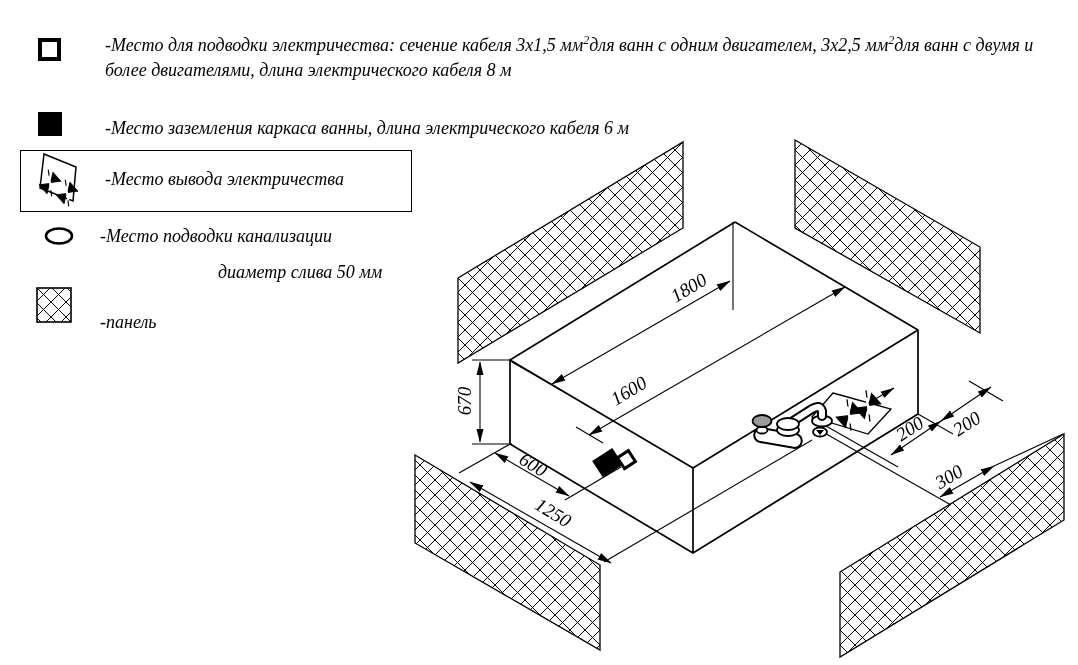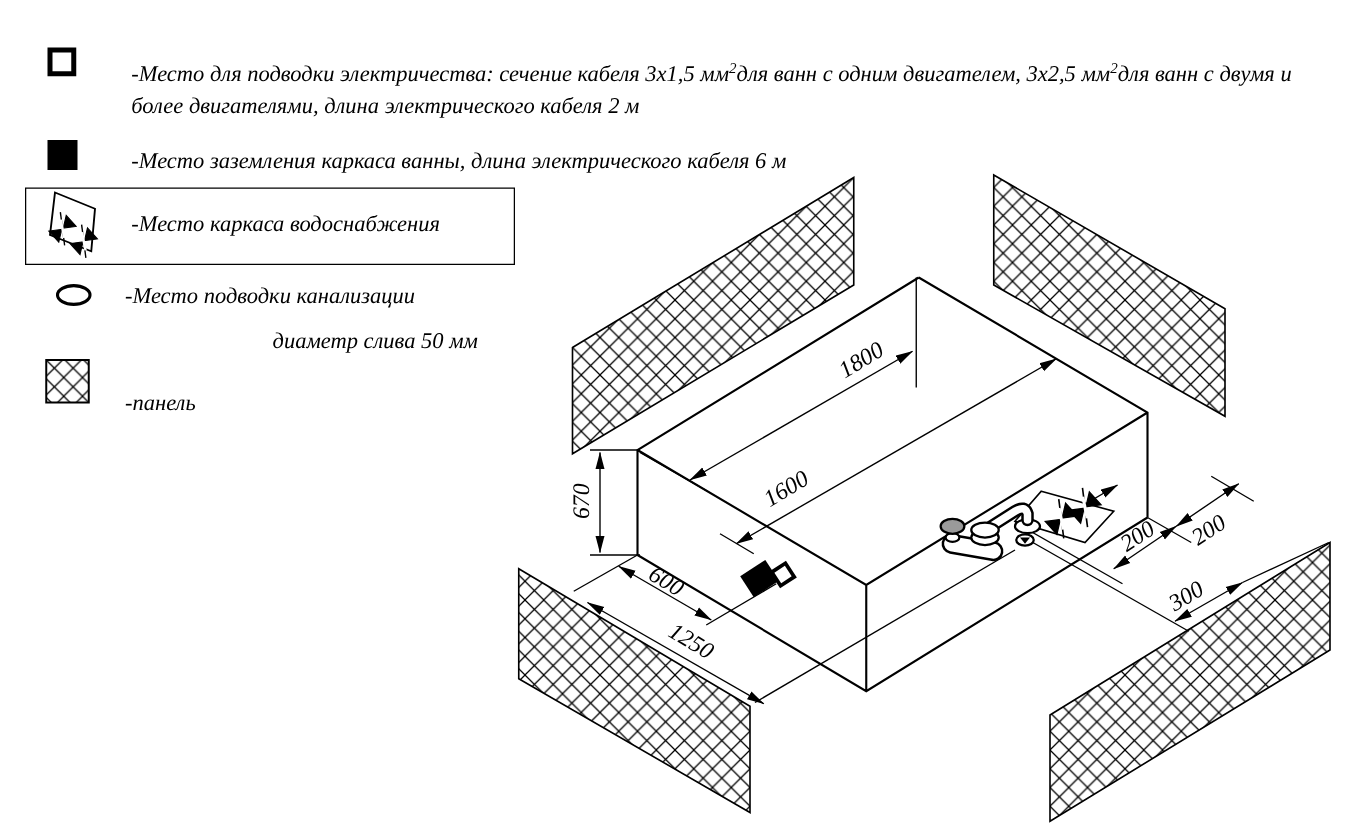--- a/index.html
+++ b/index.html
@@ -4,21 +4,21 @@
 <style>
   html,body{margin:0;padding:0;background:#fff;}
   #canvas{
     position:relative;width:1078px;height:665px;background:#ffffff;
     font-family:"Liberation Serif",serif;font-style:italic;color:#000;overflow:hidden;
   }
   .abs{position:absolute;}
   .legend-text{font-size:18px;line-height:25px;white-space:nowrap;}
   .legend-text sup{font-size:12px;font-style:italic;}
   #icon-electric{left:38px;top:38px;width:15px;height:15px;border:4px solid #000;background:#fff;}
-  #txt-electric{left:105px;top:42px;}
+  #txt-electric{left:105px;top:28px;}
   #icon-ground{left:38px;top:112px;width:24px;height:24px;background:#000;}
   #txt-ground{left:105px;top:116px;}
   #water-box{left:20px;top:150px;width:390px;height:60px;border:1.5px solid #000;}
   #water-icon{left:24px;top:150px;}
   #txt-water{left:105px;top:167px;}
   #sewer-icon{left:43px;top:225px;}
   #txt-sewer{left:100px;top:224px;}
   #txt-sewer .indent{padding-left:118px;margin-top:11px;}
   #panel-icon{left:36px;top:287px;}
   #txt-panel{left:100px;top:310px;}
@@ -116,33 +116,33 @@
       <ellipse cx="762" cy="430" rx="5.5" ry="3.5" fill="#fff" stroke="#000" stroke-width="1.8"></ellipse>
       <ellipse cx="762" cy="421" rx="9.5" ry="6" fill="#9a9a9a" stroke="#000" stroke-width="1.8"></ellipse>
       <ellipse cx="820" cy="432" rx="7" ry="4.5" fill="#fff" stroke="#000" stroke-width="1.8"></ellipse>
       <path d="M816,430 L824,430 L820,435 Z" fill="#000"></path>
     </g>
   </svg>
 
   <div class="abs" id="icon-electric"></div>
   <div class="abs legend-text" id="txt-electric">
     <div><span>-Место для подводки электричества: сечение кабеля 3х1,5 мм</span><sup>2</sup><span>для ванн с одним двигателем, 3х2,5 мм</span><sup>2</sup><span>для ванн с двумя и</span></div>
-    <div>более двигателями, длина электрического кабеля 2 м</div>
+    <div>более двигателями, длина электрического кабеля 8 м</div>
   </div>
 
   <div class="abs" id="icon-ground"></div>
   <div class="abs legend-text" id="txt-ground">-Место заземления каркаса ванны, длина электрического кабеля 6 м</div>
 
   <div class="abs" id="water-box"></div>
   <svg class="abs" id="water-icon" width="72" height="62" viewBox="0 0 72 62">
     <polygon points="20,4 52,17 49,51 16,38" fill="#fff" stroke="#000" stroke-width="1.5"></polygon>
     <use href="#valve" transform="translate(26,33) rotate(-42) scale(0.85)"></use>
     <use href="#valve" transform="translate(43,43) rotate(-42) scale(0.85)"></use>
   </svg>
-  <div class="abs legend-text" id="txt-water">-Место каркаса водоснабжения</div>
+  <div class="abs legend-text" id="txt-water">-Место вывода электричества</div>
 
   <svg class="abs" id="sewer-icon" width="32" height="22" viewBox="0 0 32 22">
     <ellipse cx="16" cy="11" rx="13" ry="7.5" fill="none" stroke="#000" stroke-width="2.5"></ellipse>
   </svg>
   <div class="abs legend-text" id="txt-sewer">
     <div>-Место подводки канализации</div>
     <div class="indent">диаметр слива 50 мм</div>
   </div>
 
   <svg class="abs" id="panel-icon" width="37" height="37" viewBox="0 0 37 37">

